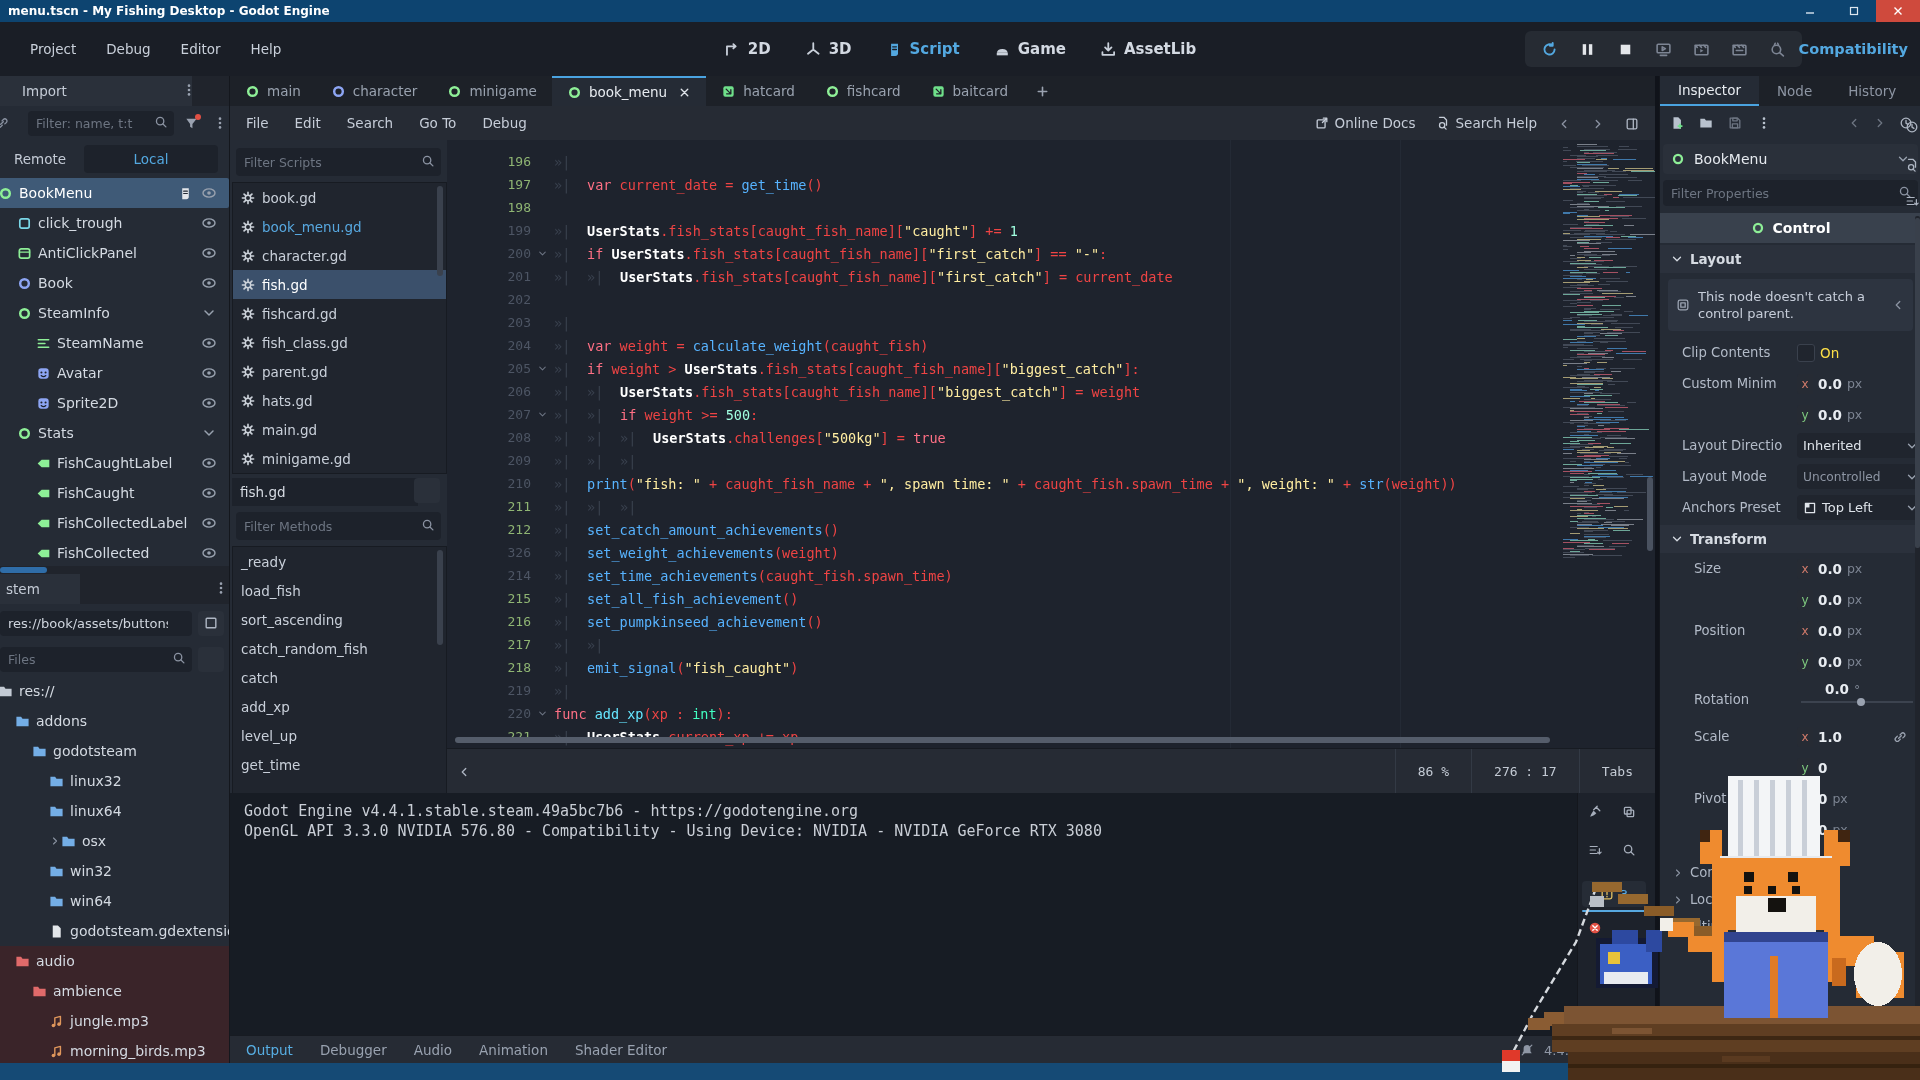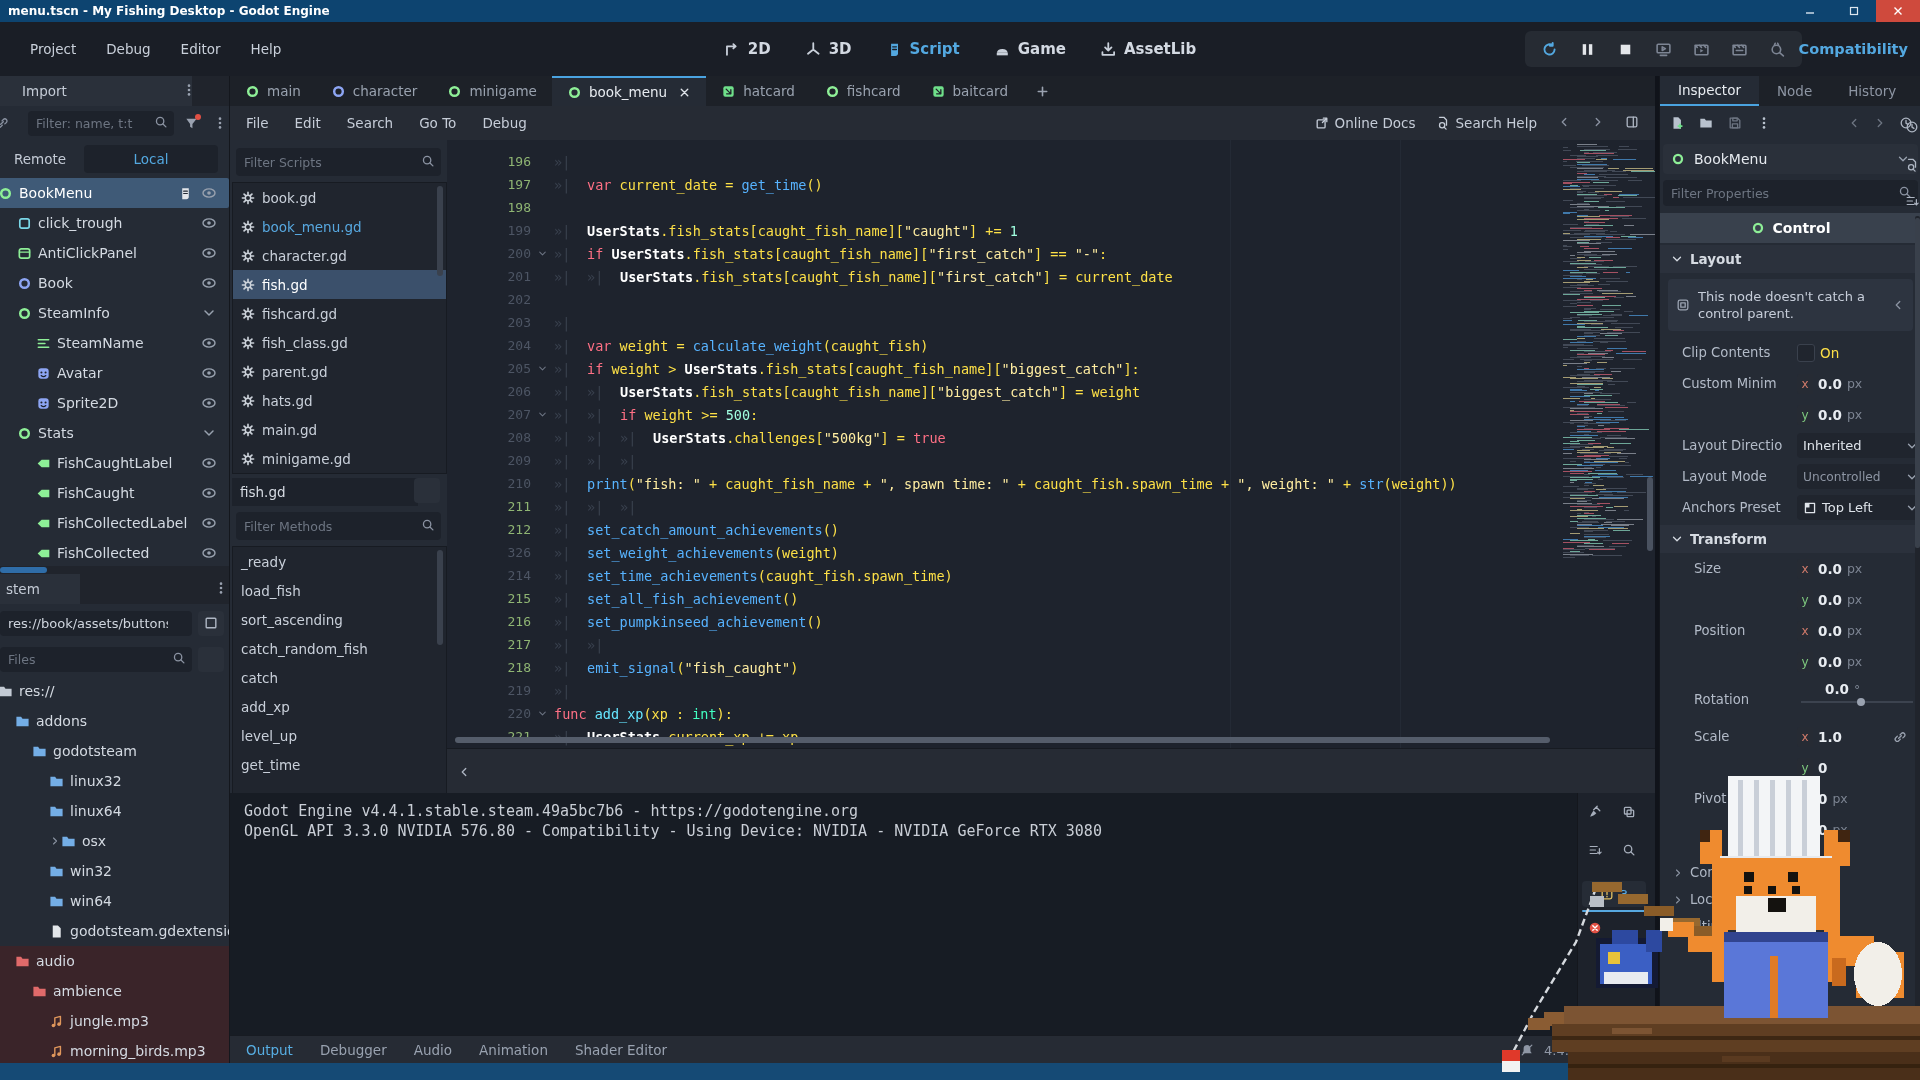--- a/index.html
+++ b/index.html
@@ -58,21 +58,21 @@
   
   #scenetabs{left:230px;top:76px;width:1425px;height:30px;background:#1d2128;display:flex;align-items:stretch;}
   .stab{display:flex;align-items:center;gap:7px;padding:0 15px;font-size:13.5px;color:#99a2af;position:relative;}
   .stab.active{background:#252b35;color:#e8ecf1;border-top:2px solid #4aa3e0;padding-top:0;}
   .stab .close{color:#dfe4ea;margin-left:4px;}
   #tab-plus{display:flex;align-items:center;padding:0 12px;color:#9aa2b0;}
   #expand-btn{position:absolute;right:1659px;top:80px;color:#aeb6c3;}
   
   #scriptmenus{left:230px;top:106px;width:1425px;height:34px;background:#262b34;border-bottom:1px solid #171b22;display:flex;align-items:center;}
   #scriptmenus .menus{display:flex;gap:26px;font-size:13.5px;color:#c6cdd8;padding-left:16px;}
-  #scriptmenus .rightside{margin-left:auto;display:flex;gap:20px;align-items:flex-start;padding-right:16px;font-size:13.5px;color:#c6cdd8;}
+  #scriptmenus .rightside{margin-left:auto;display:flex;gap:20px;align-items:flex-end;padding-right:16px;font-size:13.5px;color:#c6cdd8;}
   .mi{display:flex;gap:6px;align-items:center;}
   
   #scriptpanel{left:230px;top:140px;width:217px;height:653px;background:#252b35;}
   .panel-input{position:absolute;left:6px;width:205px;}
   .listbox{position:absolute;left:2px;width:213px;background:#20252e;border:1px solid #171b22;overflow:hidden;}
   .lrow{height:29px;display:flex;align-items:center;gap:7px;padding-left:8px;font-size:13.5px;color:#c9d0da;white-space:nowrap;}
   .lrow.sel{background:#3b506b;color:#fff;}
   .lrow.open{color:#57a8e0;}
   .vscroll{position:absolute;right:1px;top:2px;width:6px;border-radius:3px;background:#3a414d;}
   #current-script-bar{position:absolute;left:2px;top:338px;width:178px;height:28px;background:#1d222b;display:flex;align-items:center;padding-left:8px;font-size:13.5px;color:#d6dbe2;}
@@ -82,21 +82,21 @@
   .ruler{position:absolute;top:0;width:1px;height:608px;background:#242a35;}
   #codelines{position:absolute;left:0;top:10px;width:1100px;}
   .cl{height:23px;display:flex;align-items:center;white-space:pre;}
   .cl .ln{width:84px;text-align:right;padding-right:6px;font-family:"DejaVu Sans Mono",monospace;font-size:13px;color:#4d5564;flex:none;}
   .cl .ln.safe{color:#8fb573;}
   .cl .fold{width:17px;color:#6c7482;flex:none;display:flex;align-items:center;}
   .cl .ct{font-family:"DejaVu Sans Mono","Liberation Mono",monospace;font-size:13.5px;color:#becad8;}
   .tm{display:inline-block;width:33px;color:#39414e;}
   .tk-k{color:#ff7085;} .tk-f{color:#57b3ff;} .tk-d{color:#66e6ff;}
   .tk-s{color:#ffeda1;} .tk-n{color:#a1ffe0;} .tk-g{color:#ffffff;font-weight:bold;}
-  .tk-y{color:#42ffc2;} .tk-t{color:#fde047;}
+  .tk-y{color:#42ffc2;} .tk-t{color:#ef4444;}
   #minimap{position:absolute;left:1114px;top:4px;width:84px;height:600px;}
   #code-vscroll{position:absolute;left:1199px;top:0;width:8px;height:608px;}
   #code-vscroll .thumb{position:absolute;left:1px;top:337px;width:6px;height:74px;background:#4a5260;border-radius:3px;}
   #code-hscroll{position:absolute;left:6px;top:596px;width:1105px;height:8px;}
   #code-hscroll .thumb{position:absolute;left:2px;top:1px;width:1095px;height:6px;background:#555d6b;border-radius:3px;}
   
   #codestatus{left:447px;top:748px;width:1208px;height:45px;background:#262b34;border-top:1px solid #171b22;display:flex;align-items:center;}
   #codestatus .collapse{padding-left:10px;color:#aeb6c3;}
   #codestatus .right{margin-left:auto;display:flex;align-items:center;height:100%;font-family:"DejaVu Sans Mono",monospace;font-size:13px;color:#c3cad4;}
   #codestatus .cell{padding:0 22px;border-left:1px solid #333a45;height:100%;display:flex;align-items:center;}
@@ -1470,20 +1470,25 @@
       <div class="thumb"></div>
     </div>
 </div>
 
 <div id="codestatus" class="abs">
   <span class="collapse ic">
       <svg viewBox="0 0 16 16" width="14" height="14" fill="none" stroke="currentColor" stroke-width="1.5" stroke-linecap="round" stroke-linejoin="round">
         <path d="M10 4L6 8l4 4"></path>
       </svg>
     </span>
+  <div class="right">
+    <span class="cell">86 %</span>
+    <span class="cell">276 : 17</span>
+    <span class="cell">Tabs</span>
+  </div>
 </div>
 
 <div id="output" class="abs">
   <div class="console mono"><div>Godot Engine v4.4.1.stable.steam.49a5bc7b6 - https://godotengine.org</div><div>OpenGL API 3.3.0 NVIDIA 576.80 - Compatibility - Using Device: NVIDIA - NVIDIA GeForce RTX 3080</div></div>
   <div id="out-toolbar">
     <span class="ot-icon ic" style="left:10px;top:12px;">
         <svg viewBox="0 0 16 16" width="14" height="14" fill="none" stroke="currentColor" stroke-width="1.5" stroke-linecap="round" stroke-linejoin="round">
           <path d="M9.5 2.5l4 4M6.5 5.5l4-4" stroke-width="1.5"></path>
           <path d="M2.5 13.5c1-3.5 2.5-5.5 4-7l3 3c-1.5 1.5-3.5 3-7 4z" fill="currentColor" stroke="none"></path>
         </svg>

